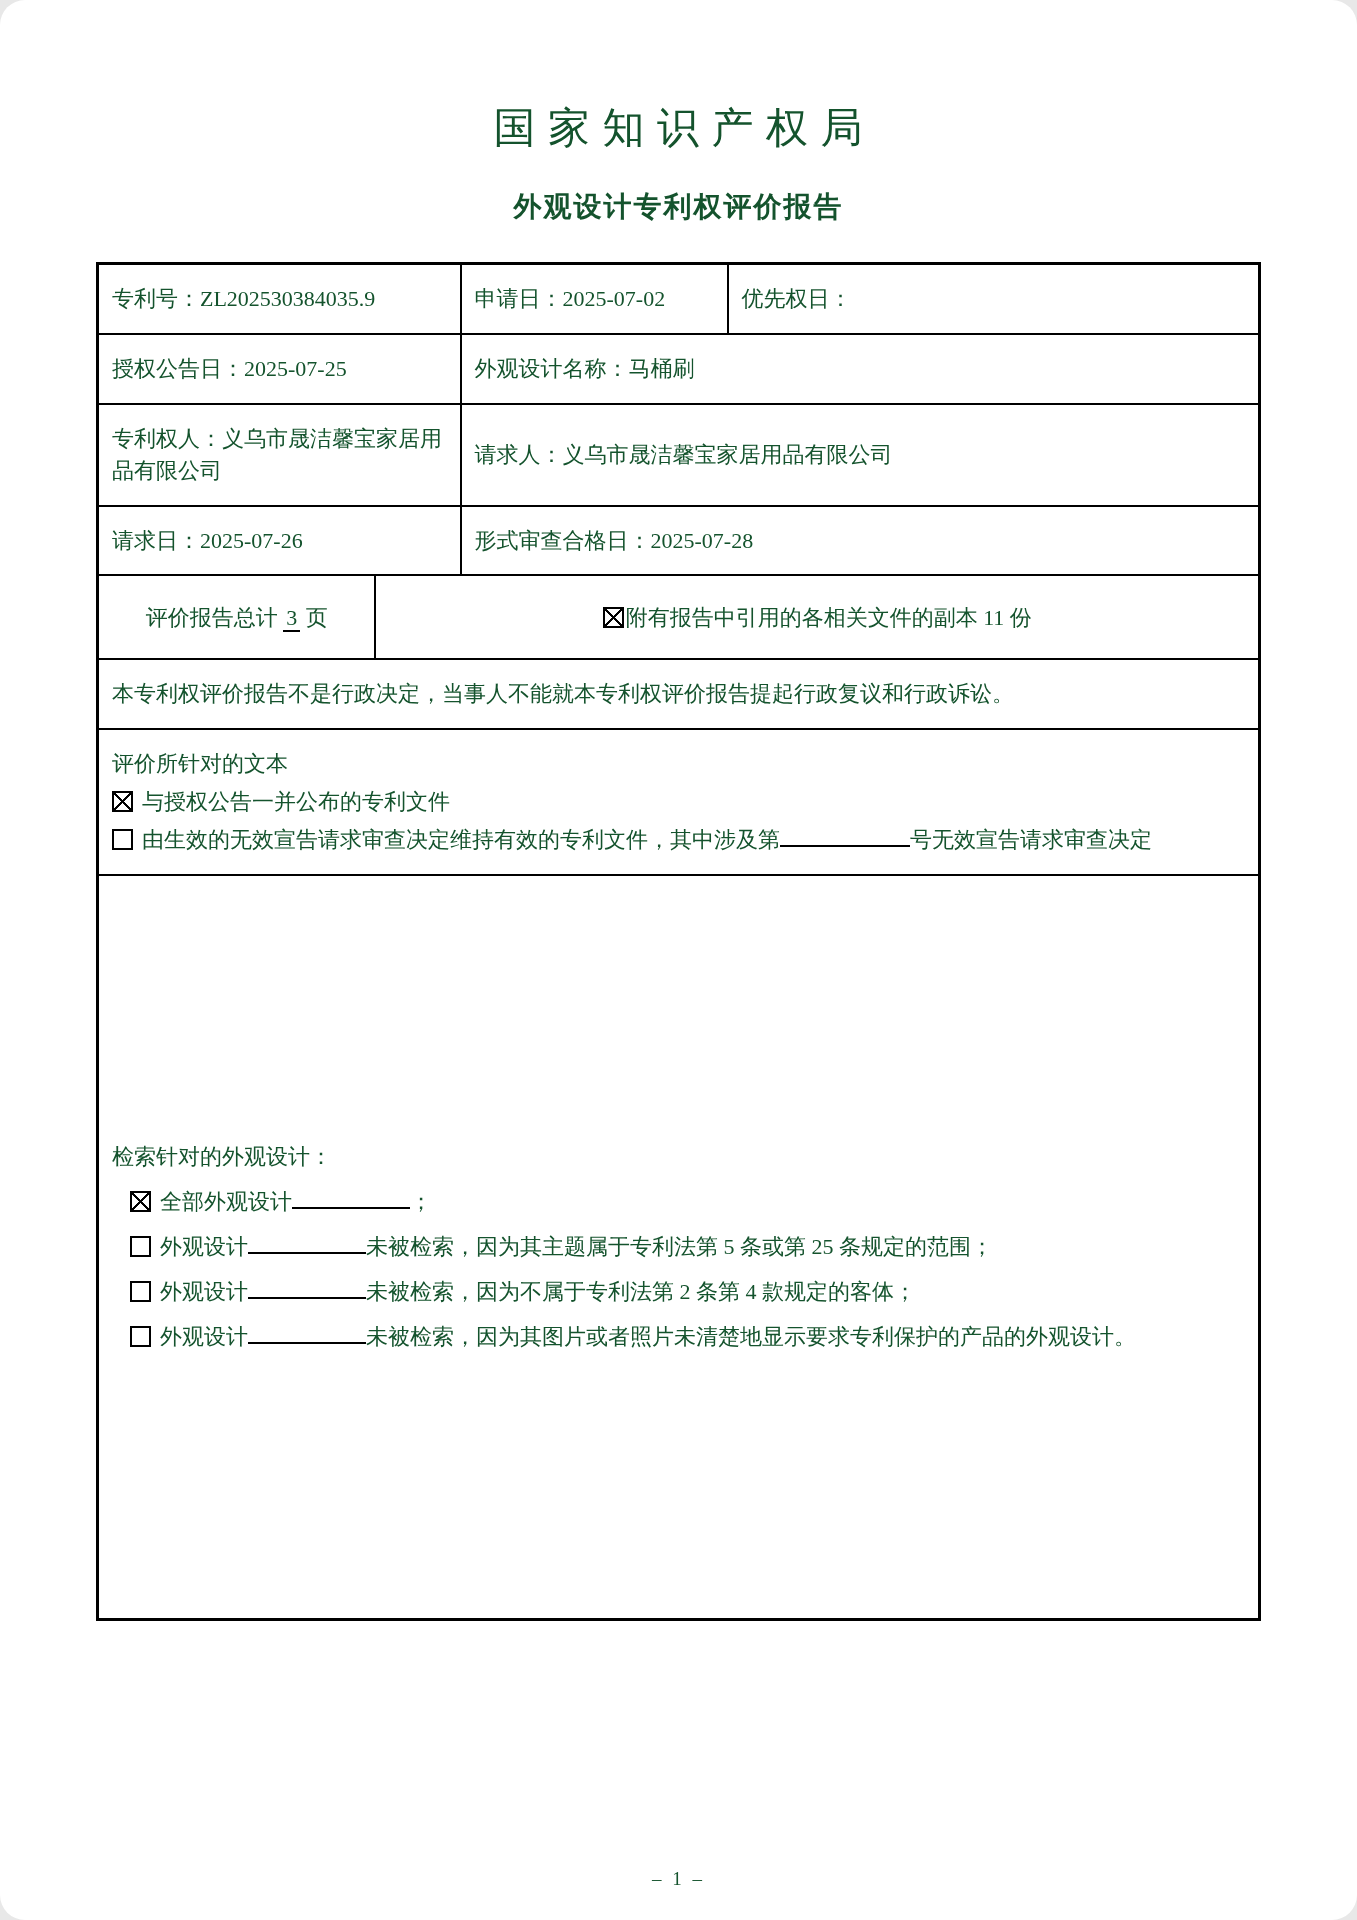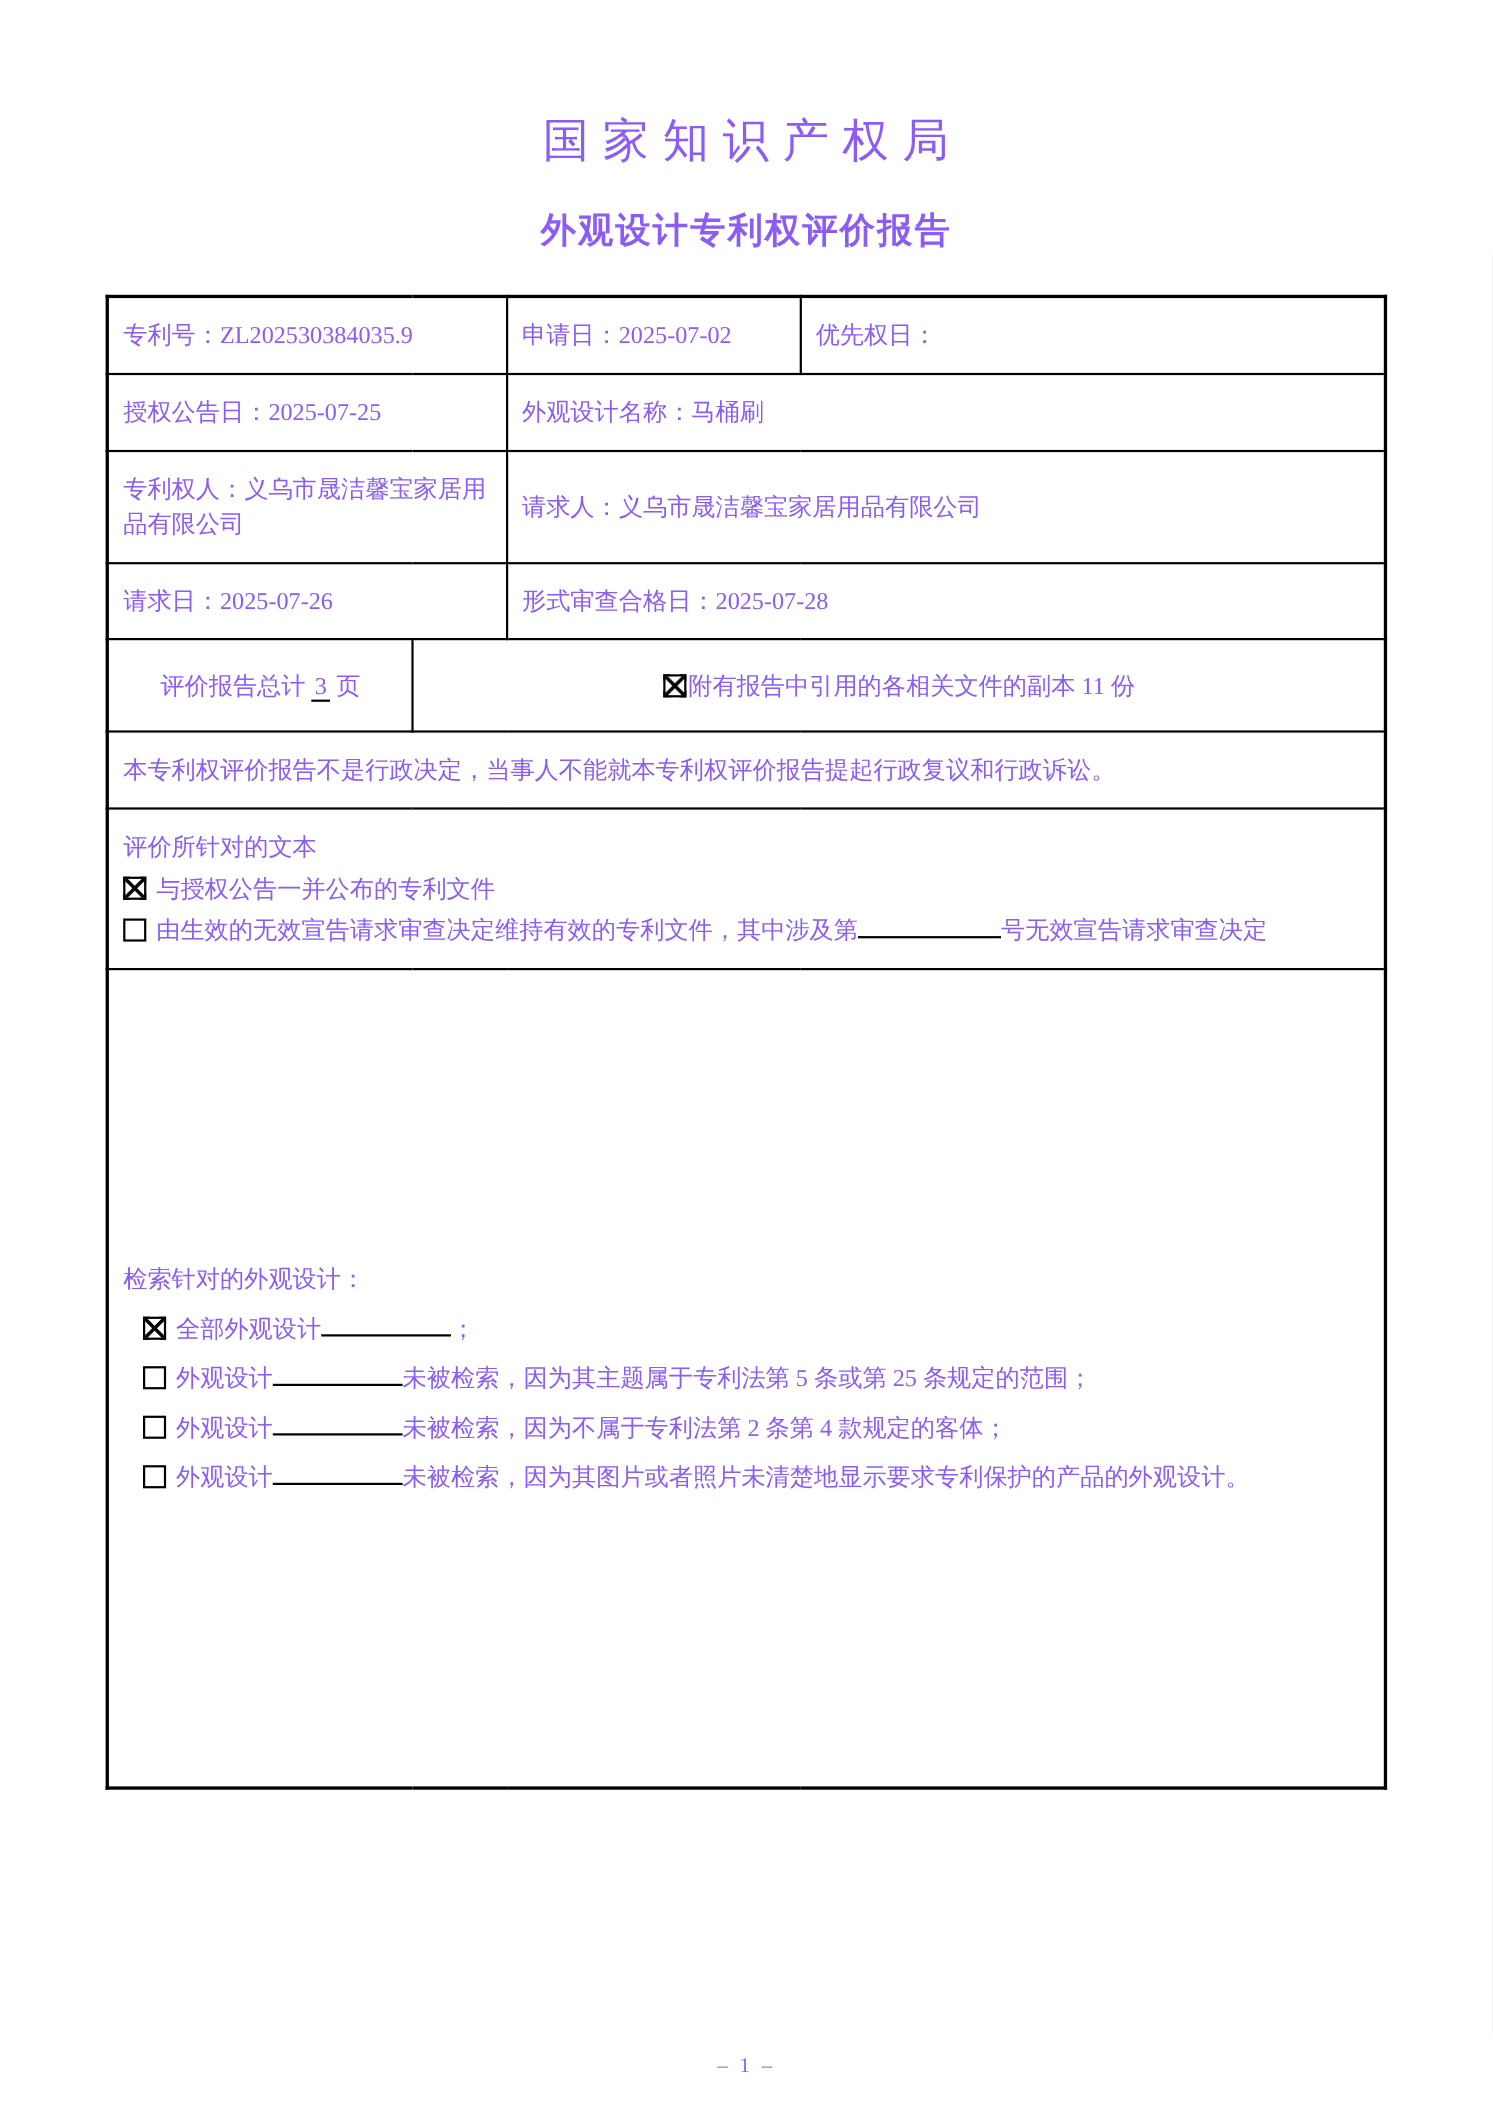--- a/index.html
+++ b/index.html
@@ -3,34 +3,35 @@
 <meta charset="utf-8">
 <style>
   * { margin: 0; padding: 0; box-sizing: border-box; }
   html, body { background: #e8e8e8; }
   .page {
     width: 1357px;
     height: 1920px;
     margin: 0 auto;
     background: #ffffff;
     position: relative;
-    color: #8b5cf6;
+    color: #14532d;
     font-family: "Liberation Serif", "DejaVu Serif", serif;
+    border-radius: 25px;
   }
   .agency {
     text-align: center;
     padding-top: 100px;
     font-size: 42px;
     font-weight: 500;
     letter-spacing: 1px;
   }
   .title {
     text-align: center;
     margin-top: 32px;
-    font-size: 32px;
+    font-size: 28px;
     font-weight: 700;
     letter-spacing: 2px;
   }
   table.report {
     border-collapse: collapse;
     table-layout: fixed;
     width: 1162px;
     margin: 36px auto 0 auto;
     border: 3px solid #000;
   }

